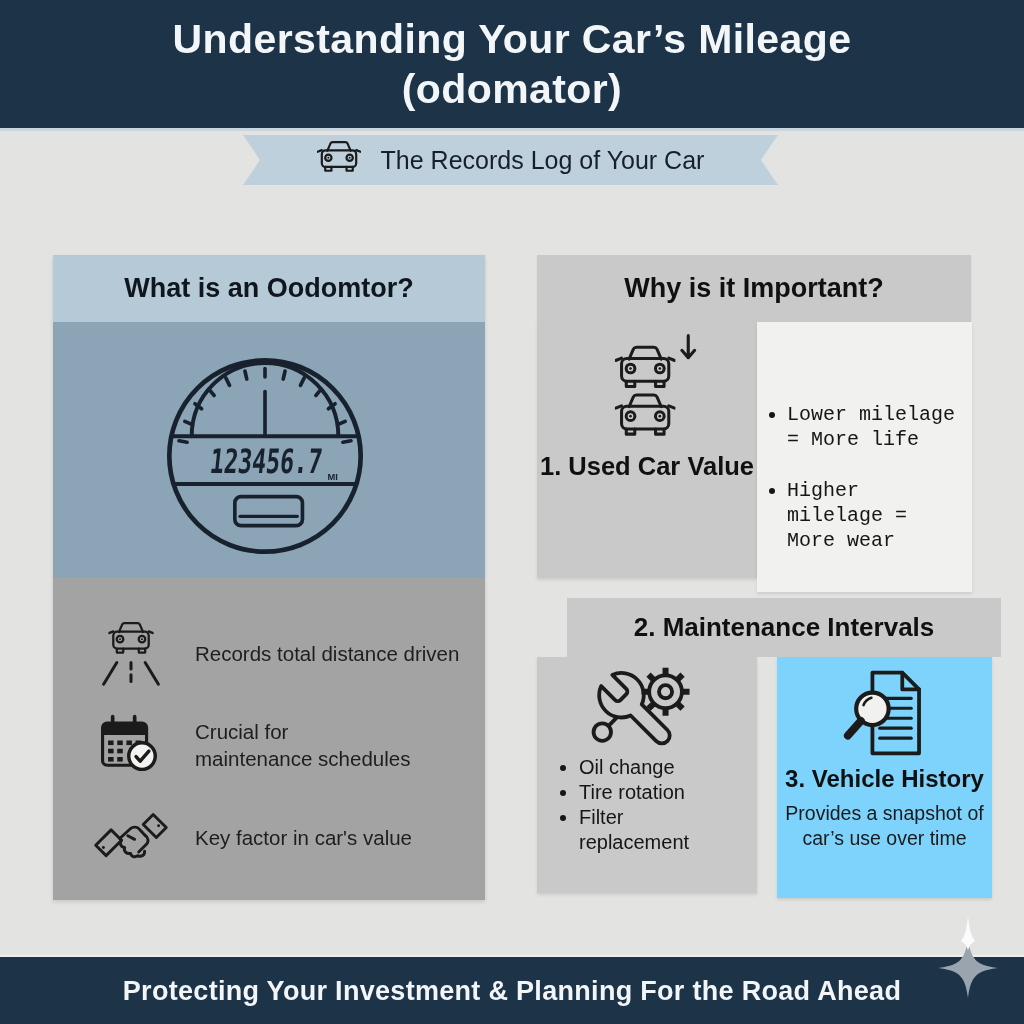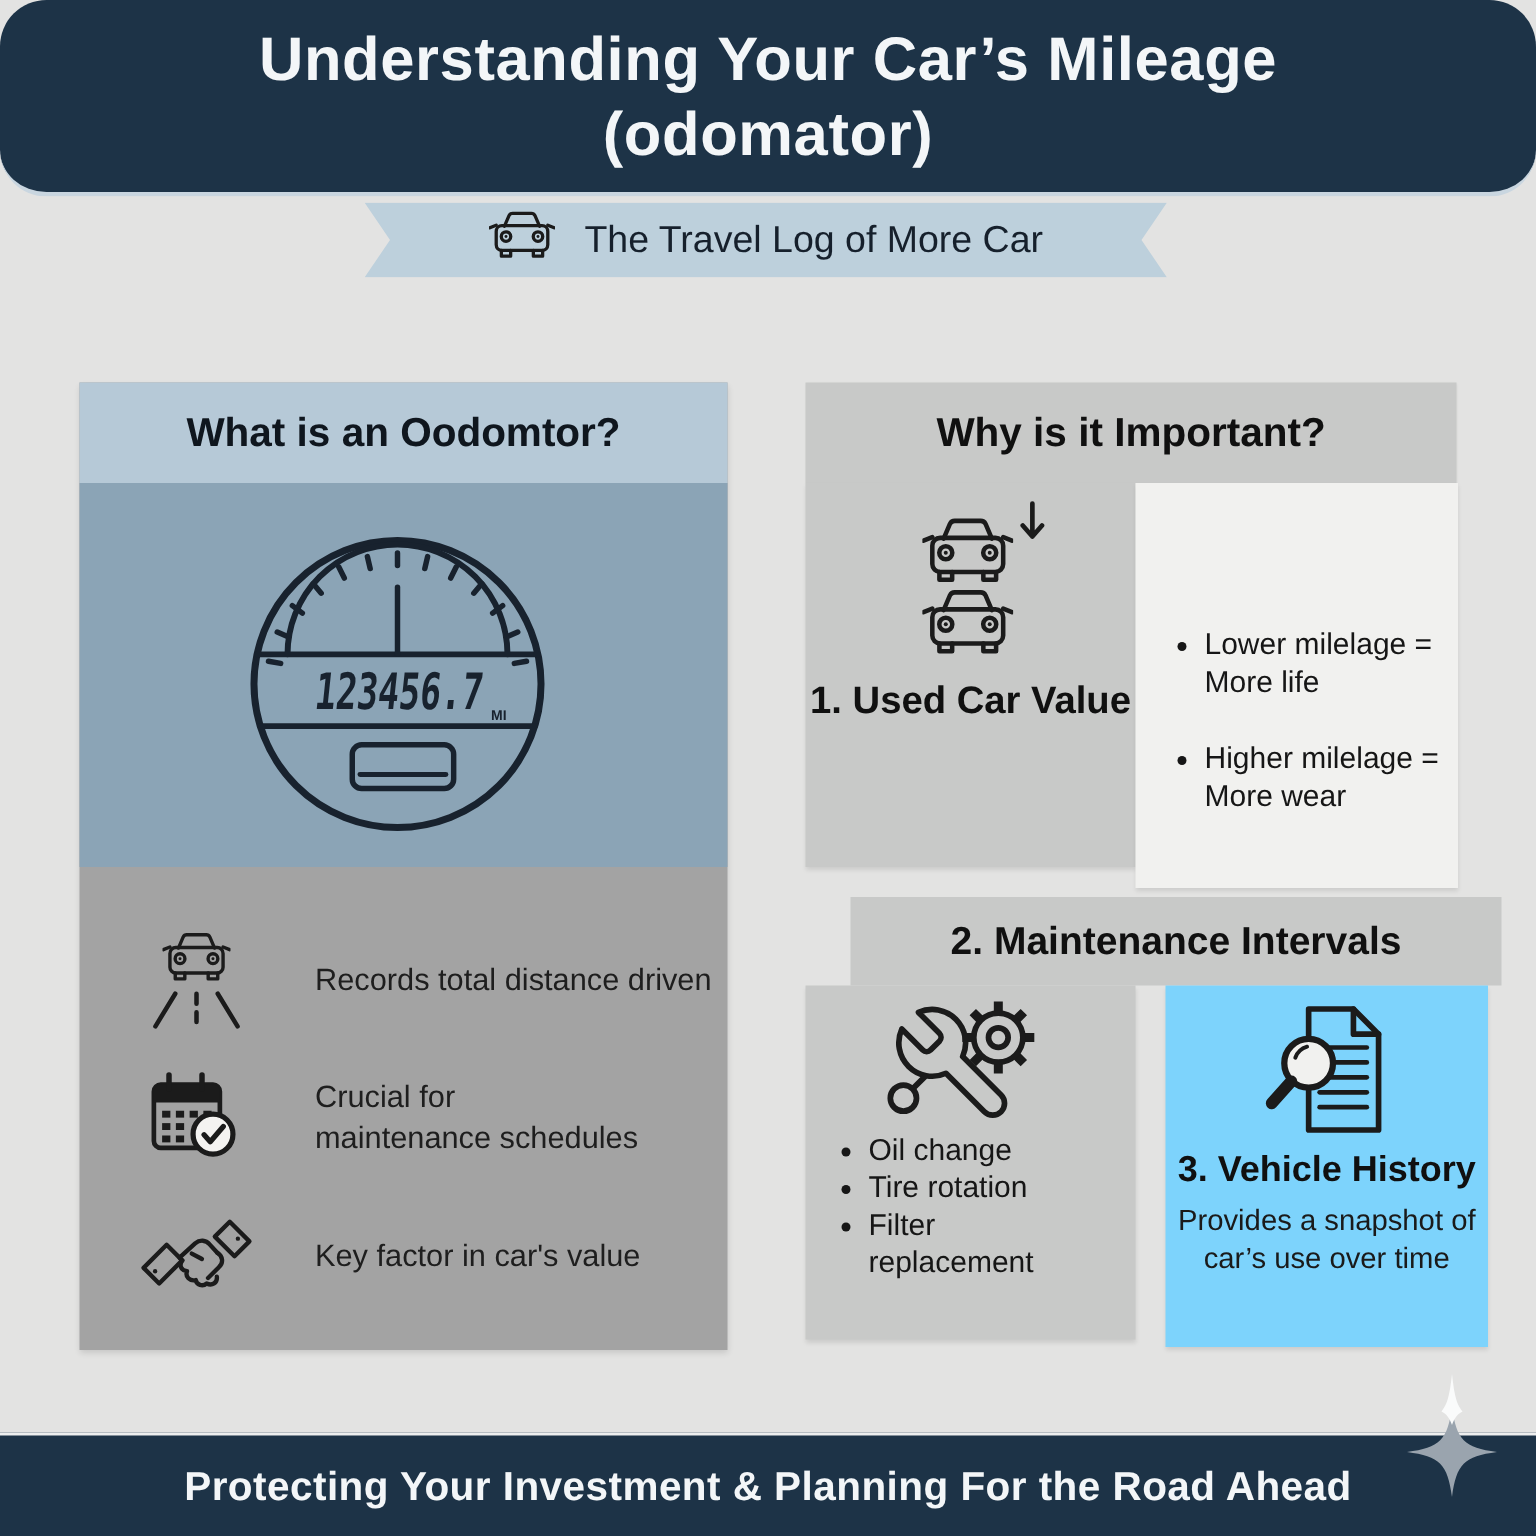--- a/index.html
+++ b/index.html
@@ -6,21 +6,21 @@
   .page{
     position:relative;width:1024px;height:1024px;overflow:hidden;
     background:#e3e3e2;
     font-family:"Liberation Sans","DejaVu Sans",sans-serif;
     color:#1f1f1f;
   }
   
   .header{
     position:absolute;left:0;top:0;width:1024px;height:128px;
     background:#1d3347;border-bottom:3px solid #c9d6e0;
-    display:flex;flex-direction:column;align-items:center;justify-content:center;border-radius:31px;
+    display:flex;flex-direction:column;align-items:center;justify-content:center;
   }
   .header .title{
     color:#f3f6f8;font-weight:bold;font-size:41px;line-height:1.22;
     text-align:center;letter-spacing:.4px;
   }
   
   .ribbon{
     position:absolute;left:243px;top:135px;width:535px;height:50px;
     background:#bdd0dc;
     clip-path:polygon(0 0,100% 0,calc(100% - 17px) 50%,100% 100%,0 100%,17px 50%);
@@ -35,38 +35,38 @@
   .lp-head{
     height:67px;background:#b6c9d7;display:flex;align-items:center;justify-content:center;
     font-size:27px;font-weight:bold;color:#0f161e;
   }
   .lp-gauge{height:256px;background:#8ba4b6;position:relative;}
   .lp-gauge svg{position:absolute;left:108px;top:30px;}
   .lp-body{padding:30px 0 0 38px;}
   .feature-row{display:flex;align-items:center;gap:24px;height:92px;}
   .feature-icon{width:80px;display:flex;justify-content:center;flex:none;}
   .feature-text{font-size:20.5px;line-height:1.3;color:#1e1e1e;}
-  .feature-text span{display:block;margin-left:15px;}
+  .feature-text span{display:block;}
 
   .rp-head{
     position:absolute;left:537px;top:255px;width:434px;height:67px;background:#c8c9c8;
     display:flex;align-items:center;justify-content:center;
     font-size:27px;font-weight:bold;color:#101010;box-shadow:0 1px 2px rgba(0,0,0,.08);
   }
   .sec1-left{
     position:absolute;left:537px;top:322px;width:220px;height:256px;background:#c8c9c8;
     text-align:center;box-shadow:0 2px 3px rgba(0,0,0,.10);
   }
   .sec1-left .icon-wrap{margin-top:10px;}
   .sec1-label{font-size:25.5px;font-weight:bold;color:#101010;margin-top:6px;}
   .sec1-right{
     position:absolute;left:757px;top:322px;width:215px;height:270px;background:#f1f1ef;
     box-shadow:0 2px 3px rgba(0,0,0,.10);
   }
-  .sec1-right ul{margin:16px;padding:80px 6px 0 30px;list-style:disc outside;}
+  .sec1-right ul{margin:0;padding:80px 6px 0 30px;list-style:disc outside;font-family:Liberation Mono, monospace;}
   .sec1-right li{font-size:20px;line-height:1.25;margin-bottom:26px;width:175px;color:#161616;}
   .sec2-band{
     position:absolute;left:567px;top:598px;width:434px;height:59px;background:#c8c9c8;
     display:flex;align-items:center;justify-content:center;
     font-size:26px;font-weight:bold;color:#101010;
   }
   .sec2-left{
     position:absolute;left:537px;top:657px;width:220px;height:236px;background:#c8c9c8;
     box-shadow:0 2px 3px rgba(0,0,0,.10);
   }
@@ -123,21 +123,21 @@
       <div>(odomator)</div>
     </div>
   </div>
 
   <div class="ribbon">
     <span>
       <svg class="line-icon" width="44" height="36" viewBox="0 0 64 52">
           <use href="#sym-car"></use>
         </svg>
     </span>
-    <span>The Travel Log of More Car</span>
+    <span>The Records Log of Your Car</span>
   </div>
 
   <div class="left-panel">
     <div class="lp-head">What is an Oodomtor?</div>
 
     <div class="lp-gauge">
       <svg class="gauge-svg" width="208" height="208" viewBox="0 0 200 200" stroke-width="4">
         <circle cx="100" cy="100" r="92" stroke-width="4.5"></circle>
 
         <g stroke-width="3.5">

